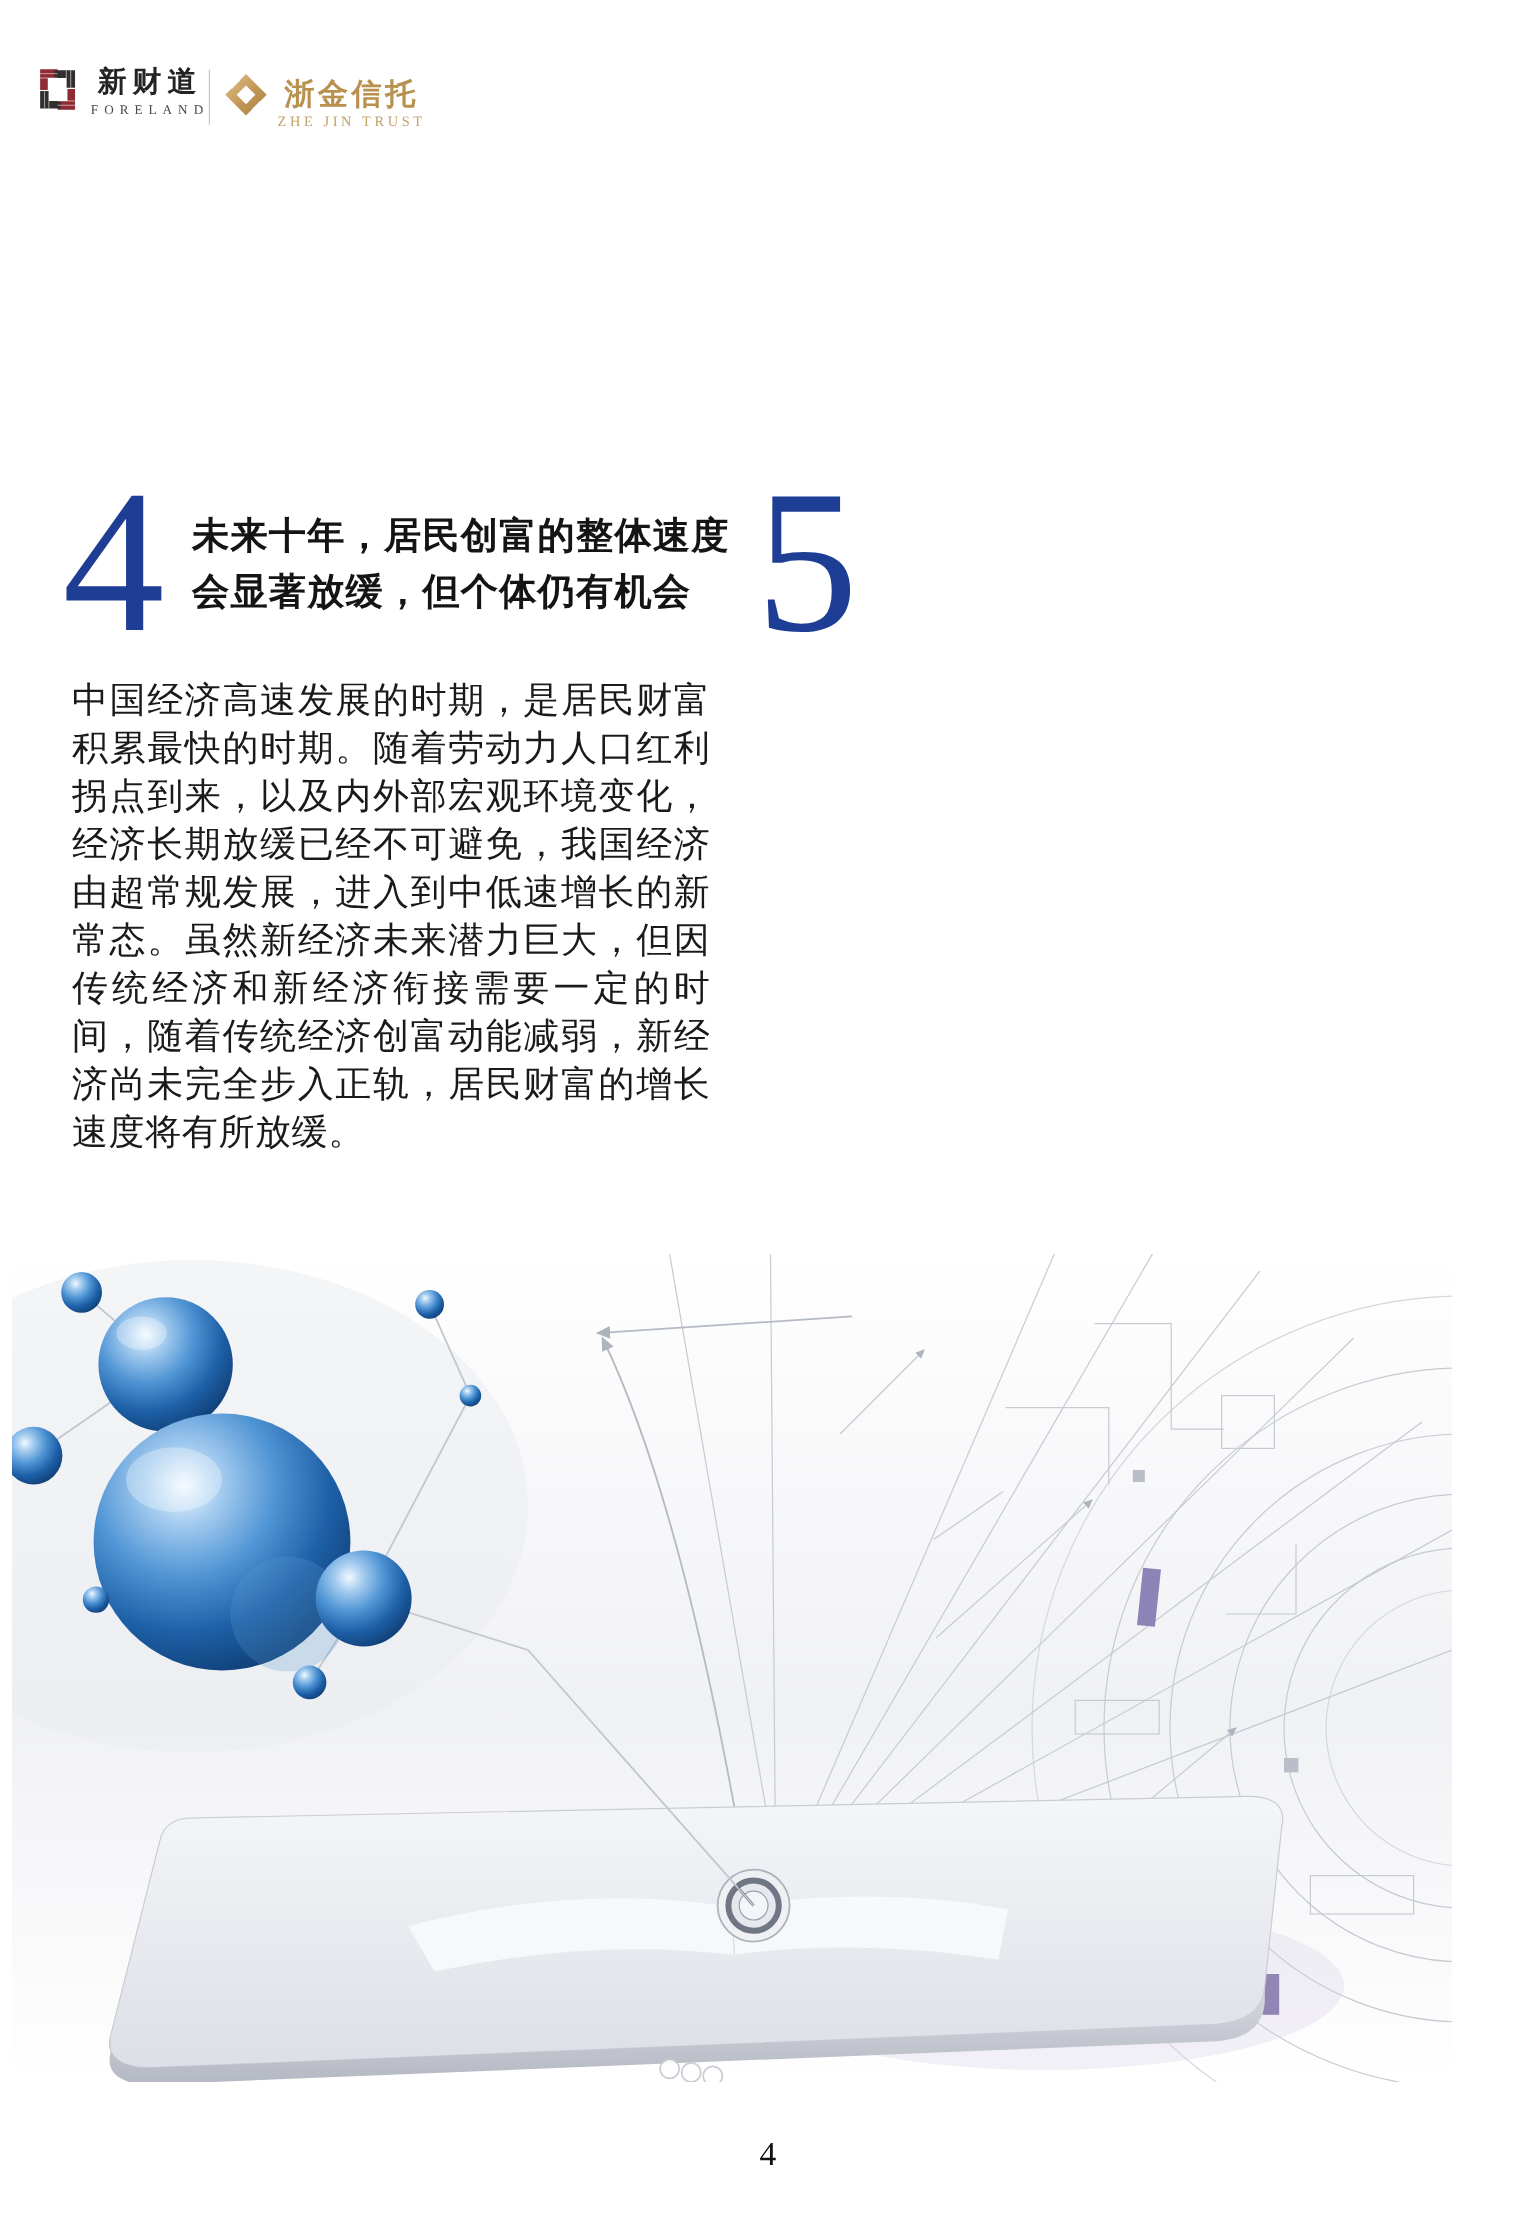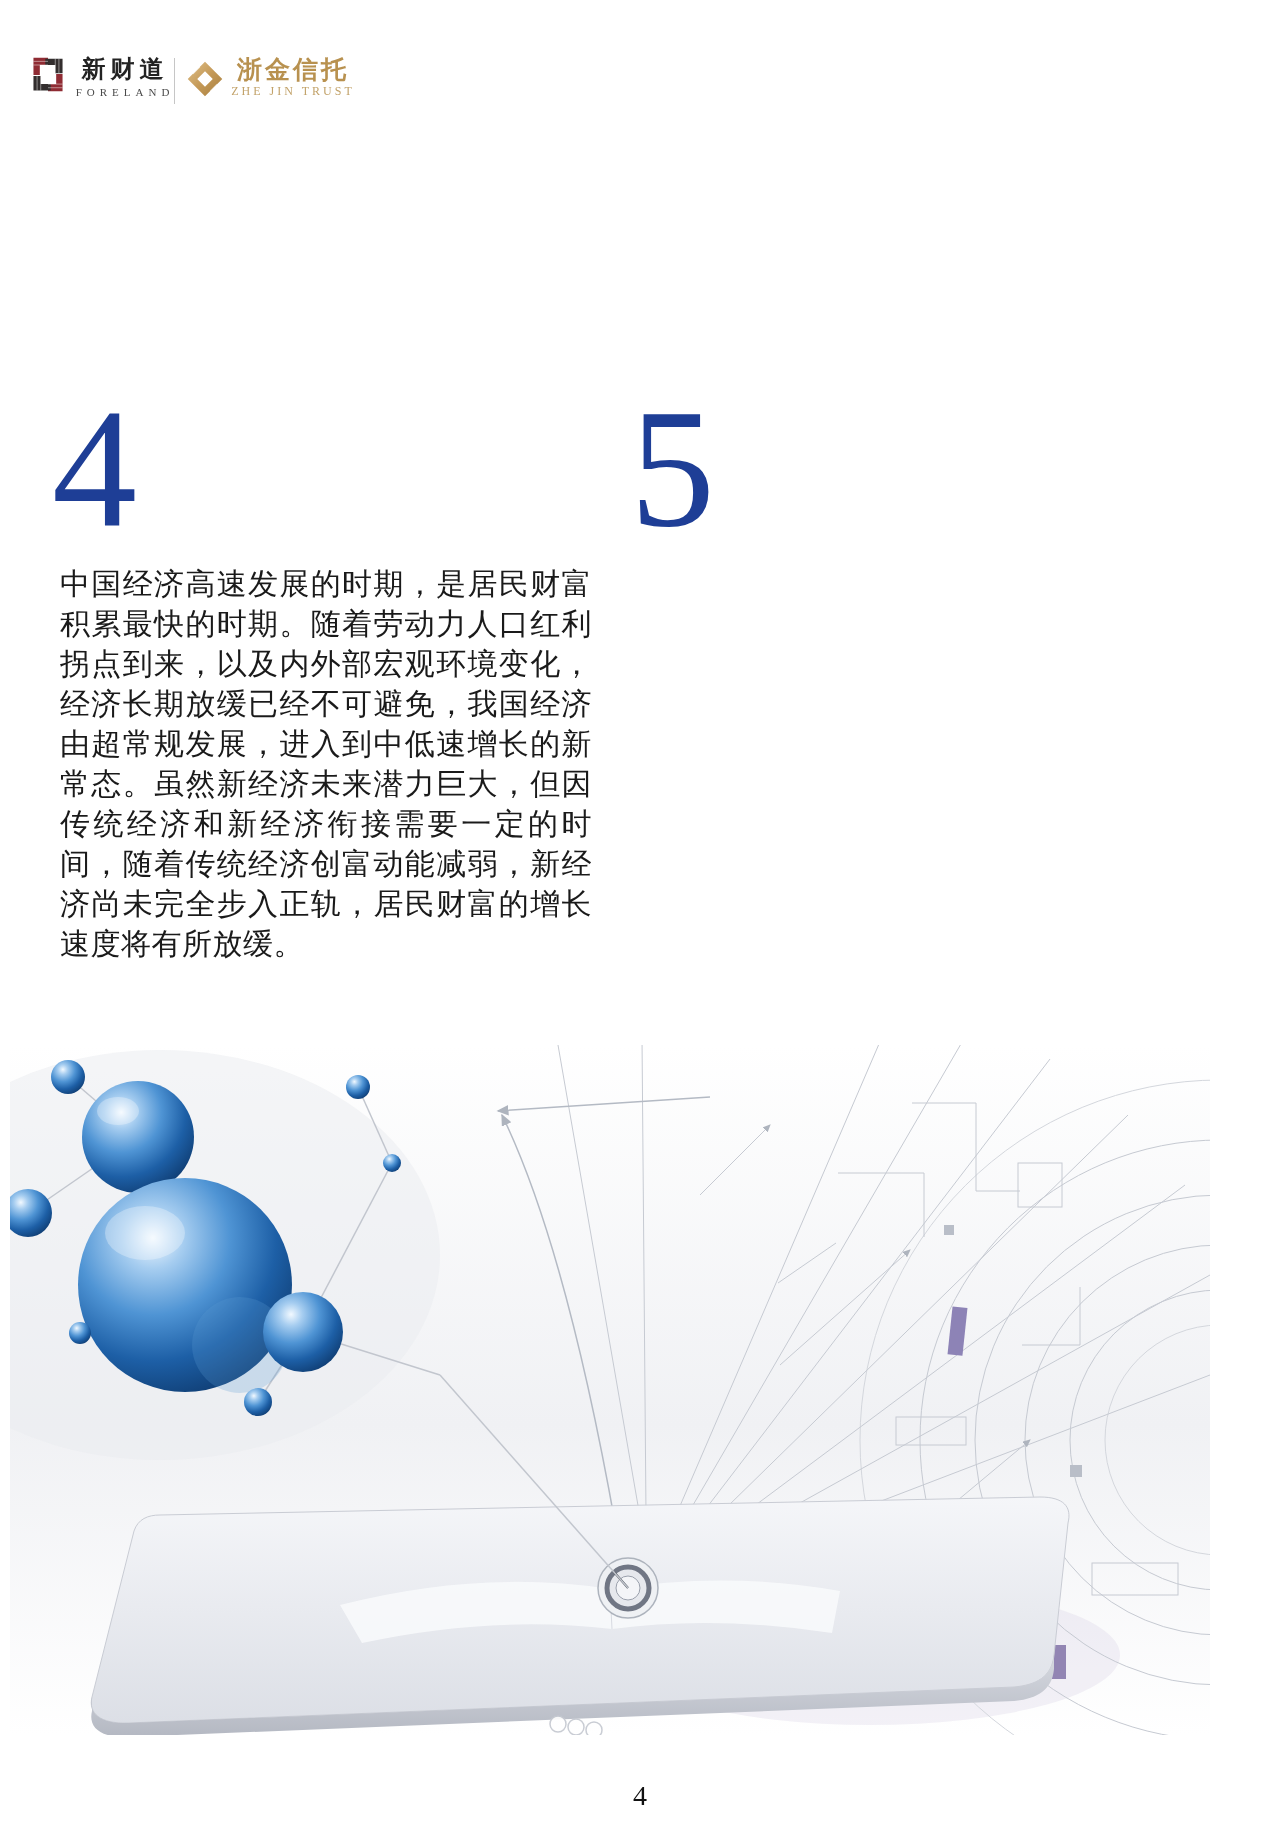--- a/index.html
+++ b/index.html
@@ -9,21 +9,21 @@
     font-family:"Liberation Serif","DejaVu Serif",serif;
   }
   
   .logo-bar{position:absolute;left:28px;top:50px;width:330px;height:64px;}
   .logo-icon1{position:absolute;left:0;top:2px;}
   .brand1{position:absolute;left:42px;top:2px;width:110px;text-align:center;}
   .brand1 .cn{font-size:24px;font-weight:bold;color:#232323;letter-spacing:5px;line-height:34px;}
   .brand1 .en{font-size:11px;color:#4a4a4a;letter-spacing:5px;line-height:12px;}
   .logo-divider{position:absolute;left:146px;top:8px;width:1px;height:46px;background:#c6c6c6;}
   .logo-icon2{position:absolute;left:158px;top:8px;}
-  .brand2{position:absolute;left:200px;top:5px;width:130px;text-align:center;}
+  .brand2{position:absolute;left:200px;top:15px;width:130px;text-align:center;}
   .brand2 .cn{font-size:25px;font-weight:bold;color:#b8914f;letter-spacing:3px;line-height:30px;}
   .brand2 .en{font-size:12px;color:#c2a269;letter-spacing:3px;line-height:13px;}
   
   .big-num{
     position:absolute;top:383px;font:400 170px/1 "Liberation Serif","DejaVu Serif",serif;
     color:#1e3e96;
   }
   .num-4{left:52px;}
   .num-5{left:630px;}
   .sec-title{
@@ -91,20 +91,24 @@
         <line x1="28" y1="36" x2="36" y2="28" stroke="#ffffff" stroke-width="1.2" opacity="0.5"></line>
       </svg>
     </span>
     <div class="brand2">
       <div class="cn">浙金信托</div>
       <div class="en">ZHE JIN TRUST</div>
     </div>
   </div>
 
   <div class="big-num num-4">4</div>
+  <div class="sec-title title-4">
+    <div>未来十年，居民创富的整体速度</div>
+    <div>会显著放缓，但个体仍有机会</div>
+  </div>
   <div class="sec-body body-4">中国经济高速发展的时期，是居民财富积累最快的时期。随着劳动力人口红利拐点到来，以及内外部宏观环境变化，经济长期放缓已经不可避免，我国经济由超常规发展，进入到中低速增长的新常态。虽然新经济未来潜力巨大，但因传统经济和新经济衔接需要一定的时间，随着传统经济创富动能减弱，新经济尚未完全步入正轨，居民财富的增长速度将有所放缓。</div>
 
   <div class="big-num num-5">5</div>
 
   <div class="illustration">
     <svg width="1200" height="690" viewBox="0 0 1200 690">
       <defs>
         <radialGradient id="sphG" cx="0.35" cy="0.28" r="0.8">
           <stop offset="0" stop-color="#f2f9ff"></stop>
           <stop offset="0.18" stop-color="#a6cdf0"></stop>

